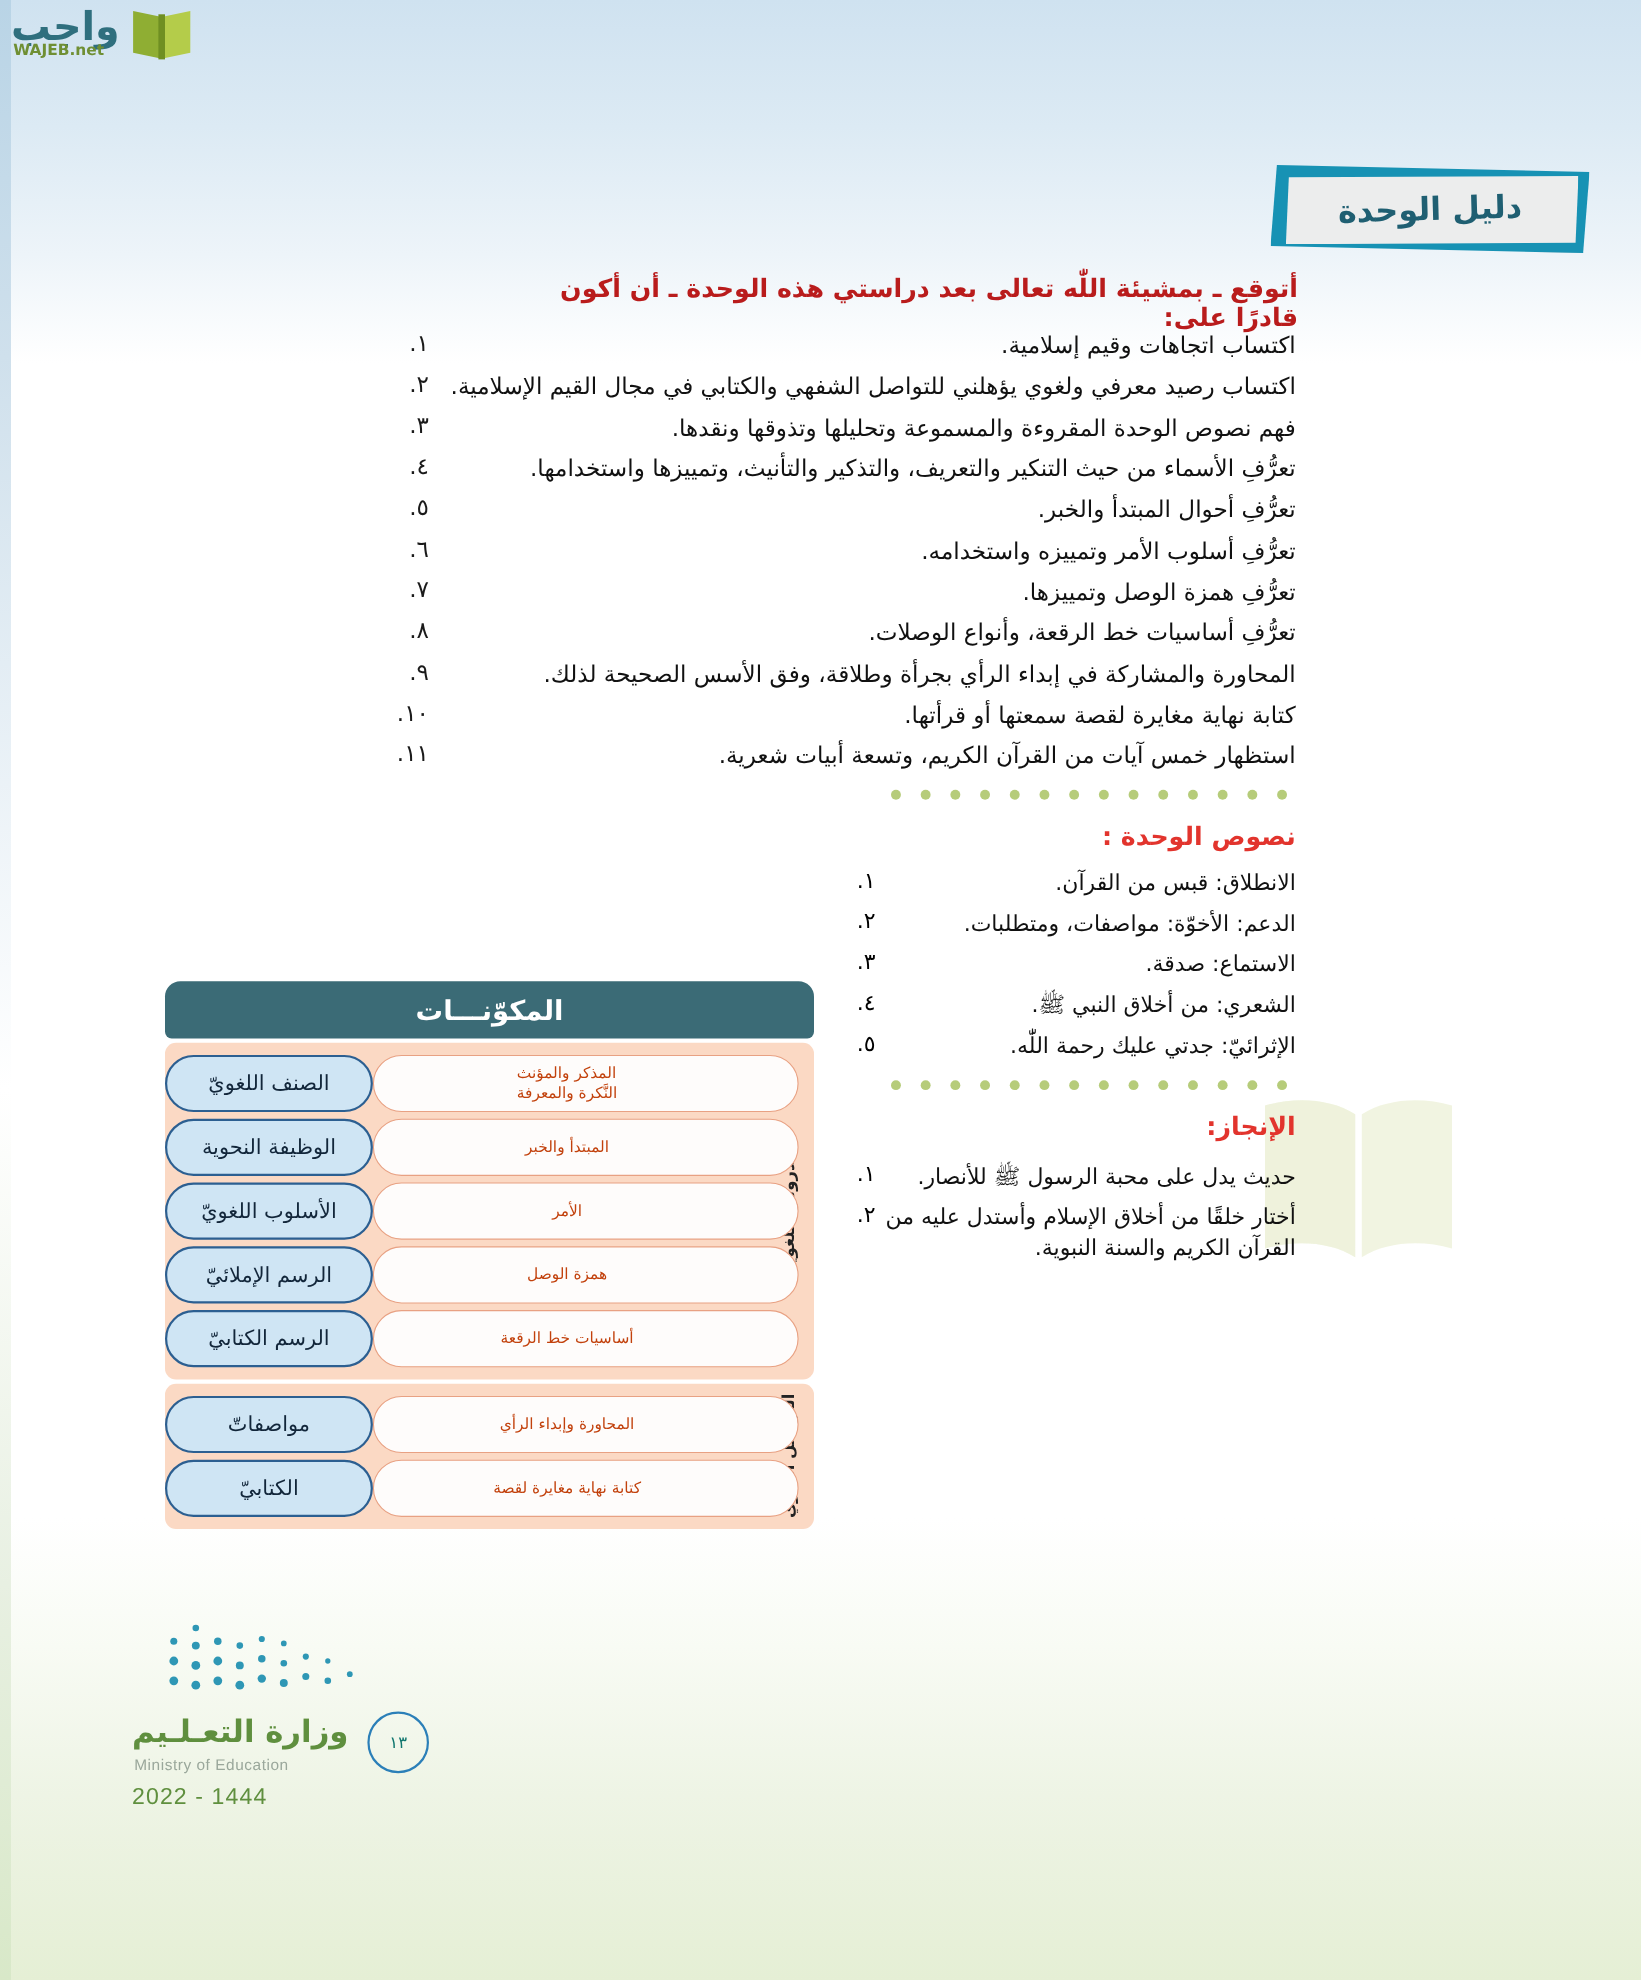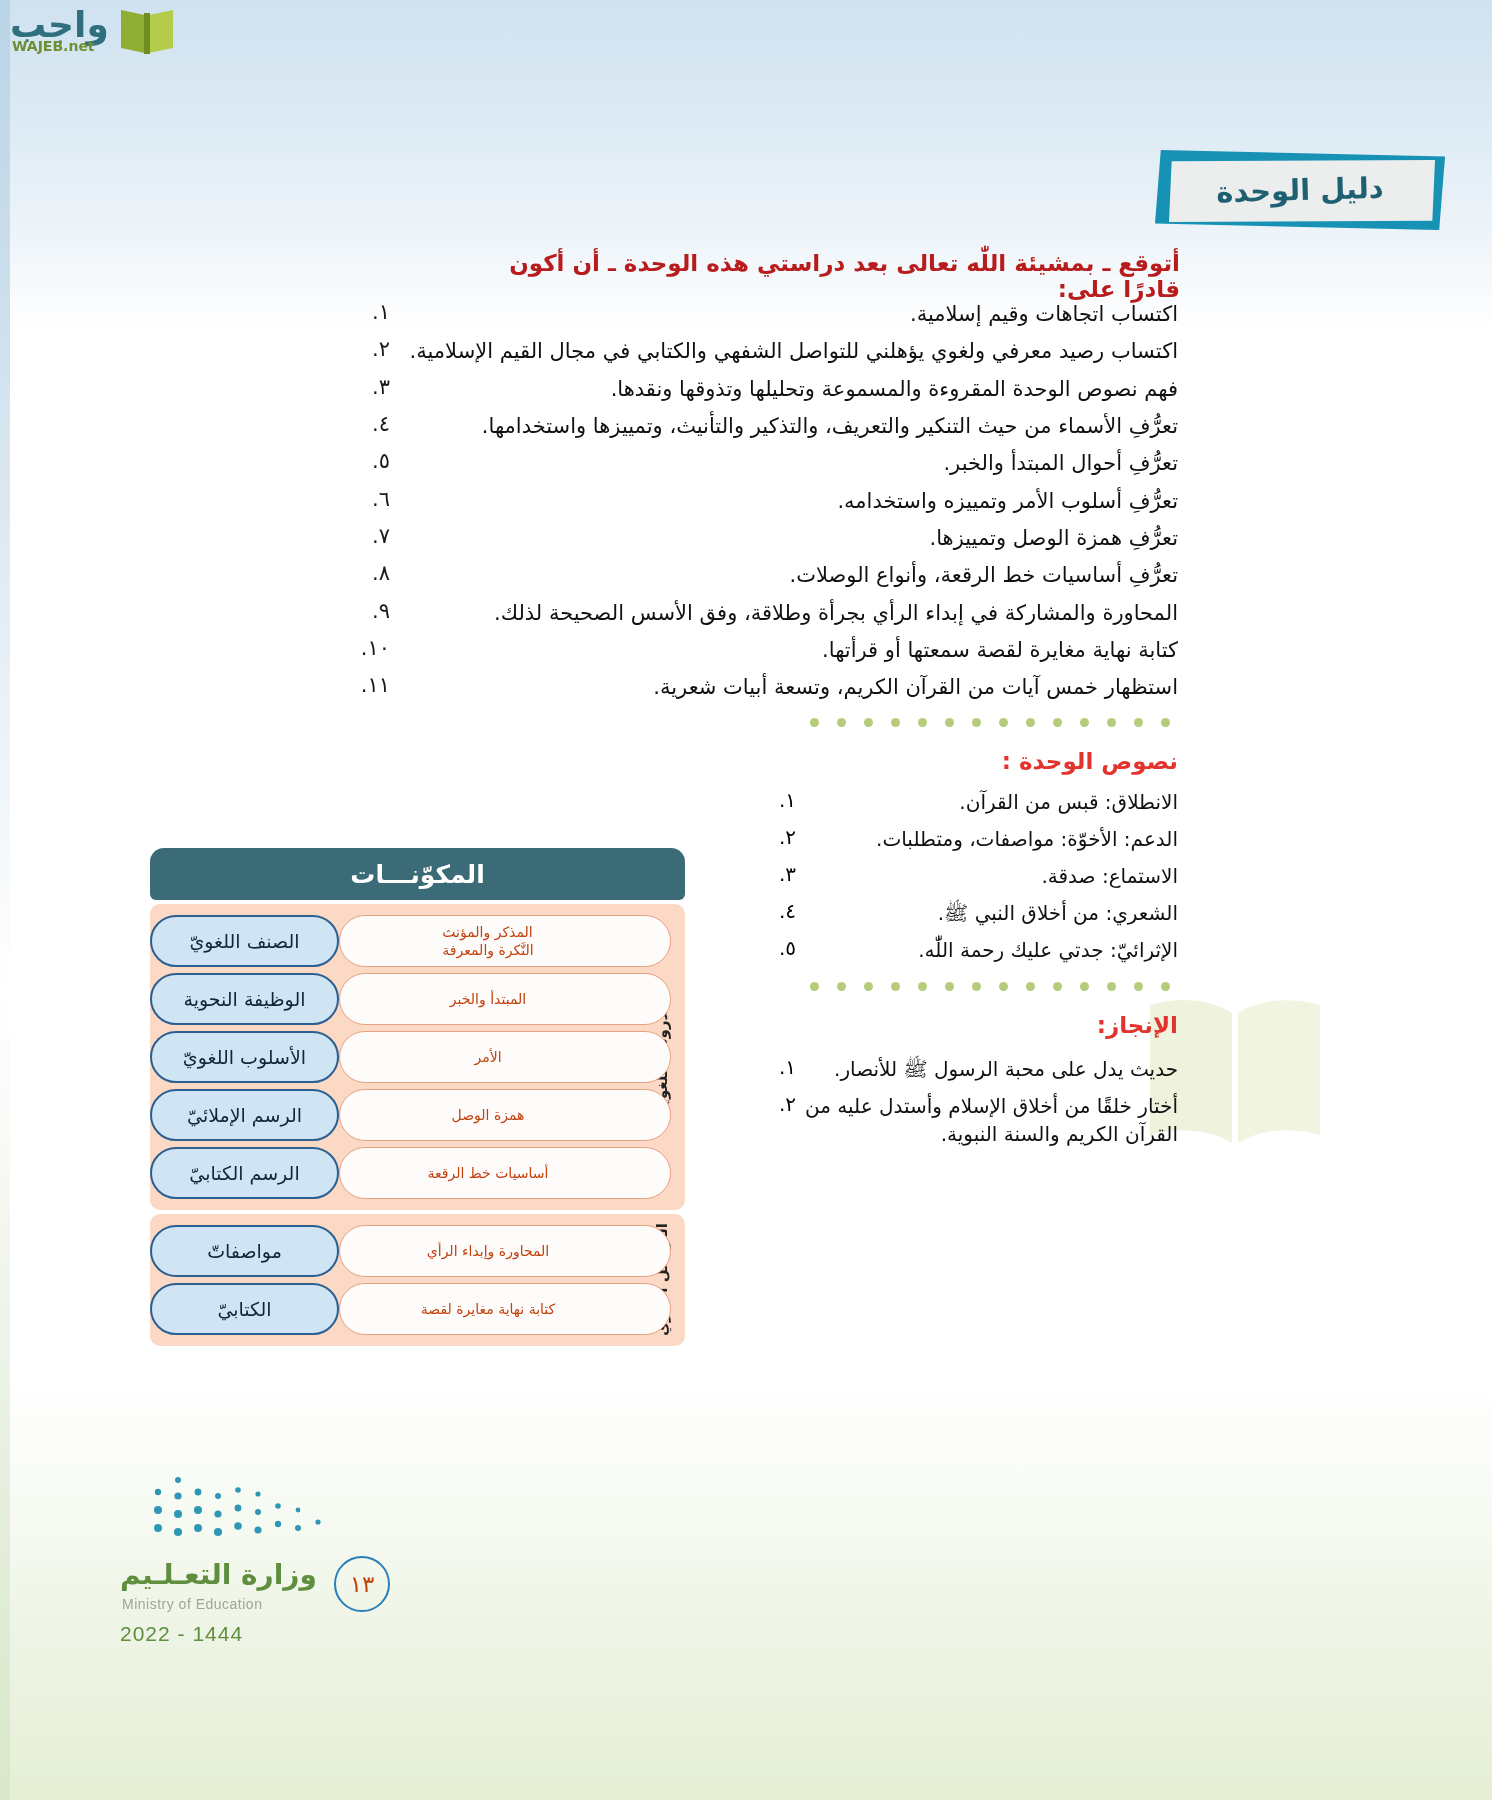--- a/index.html
+++ b/index.html
@@ -61,21 +61,21 @@
   .sec-list{position:absolute;width:420px;}
   .sec-row{display:flex;flex-direction:row-reverse;align-items:flex-start;margin-bottom:9px;}
   .sec-num{width:38px;flex:0 0 38px;text-align:right;font-size:20px;padding-left:10px;box-sizing:border-box;}
   .sec-txt{flex:1 1 auto;text-align:right;font-size:20px;line-height:1.4;color:#111;}
   .sec-txt b{font-weight:400;}
 
   
   .book-wm{position:absolute;right:150px;top:985px;width:230px;height:180px;opacity:.55;z-index:0;}
 
   
-  .tbl{position:absolute;left:150px;top:848px;width:535px;}
+  .tbl{position:absolute;left:150px;top:892px;width:590px;}
   .tbl-head{height:52px;background:#3b6b76;border-radius:14px 14px 6px 6px;
     display:flex;align-items:center;justify-content:center;color:#fff;font-size:25px;font-weight:700;
     letter-spacing:1px;position:relative;z-index:3;}
   .grp{position:relative;margin-top:4px;}
   .grp-bg{position:absolute;left:0;top:0;right:0;bottom:0;background:#fbd9c4;border-radius:10px;}
   .grp-inner{position:relative;padding:5px 42px 5px 0;}
   .vlabel{position:absolute;right:4px;top:0;bottom:0;width:38px;display:flex;align-items:center;
     justify-content:center;}
   .vlabel span{writing-mode:vertical-rl;text-orientation:mixed;transform:rotate(180deg);
     font-size:15px;font-weight:700;color:#222;letter-spacing:1px;white-space:nowrap;}
@@ -92,21 +92,21 @@
   .foot{position:absolute;left:90px;bottom:150px;width:330px;height:180px;}
   .dotgrid{position:absolute;left:60px;top:0;width:190px;height:75px;}
   .moe-ar{position:absolute;left:30px;top:88px;font-size:28px;font-weight:700;color:#5f8f3e;
     letter-spacing:2px;direction:rtl;}
   .moe-en{position:absolute;left:32px;top:126px;font-size:14px;color:#9aa79b;letter-spacing:.5px;
     direction:ltr;font-family:"Liberation Sans",sans-serif;}
   .moe-yr{position:absolute;left:30px;top:152px;font-size:21px;color:#5f8f3e;letter-spacing:1px;
     direction:ltr;font-family:"Liberation Sans",sans-serif;}
   .pagenum{position:absolute;left:244px;top:86px;width:52px;height:52px;border-radius:50%;
     border:2px solid #2b7fb8;display:flex;align-items:center;justify-content:center;
-    font-size:23px;color:#c2410c;background:transparent;}
+    font-size:15px;color:#0f766e;background:transparent;}
 </style>
 </head>
 <body>
 
 <div id="page">
 
   <div class="left-strip"></div>
   <div class="top-sky"></div>
   <div class="bottom-green"></div>
   <div class="right-strip"></div>

